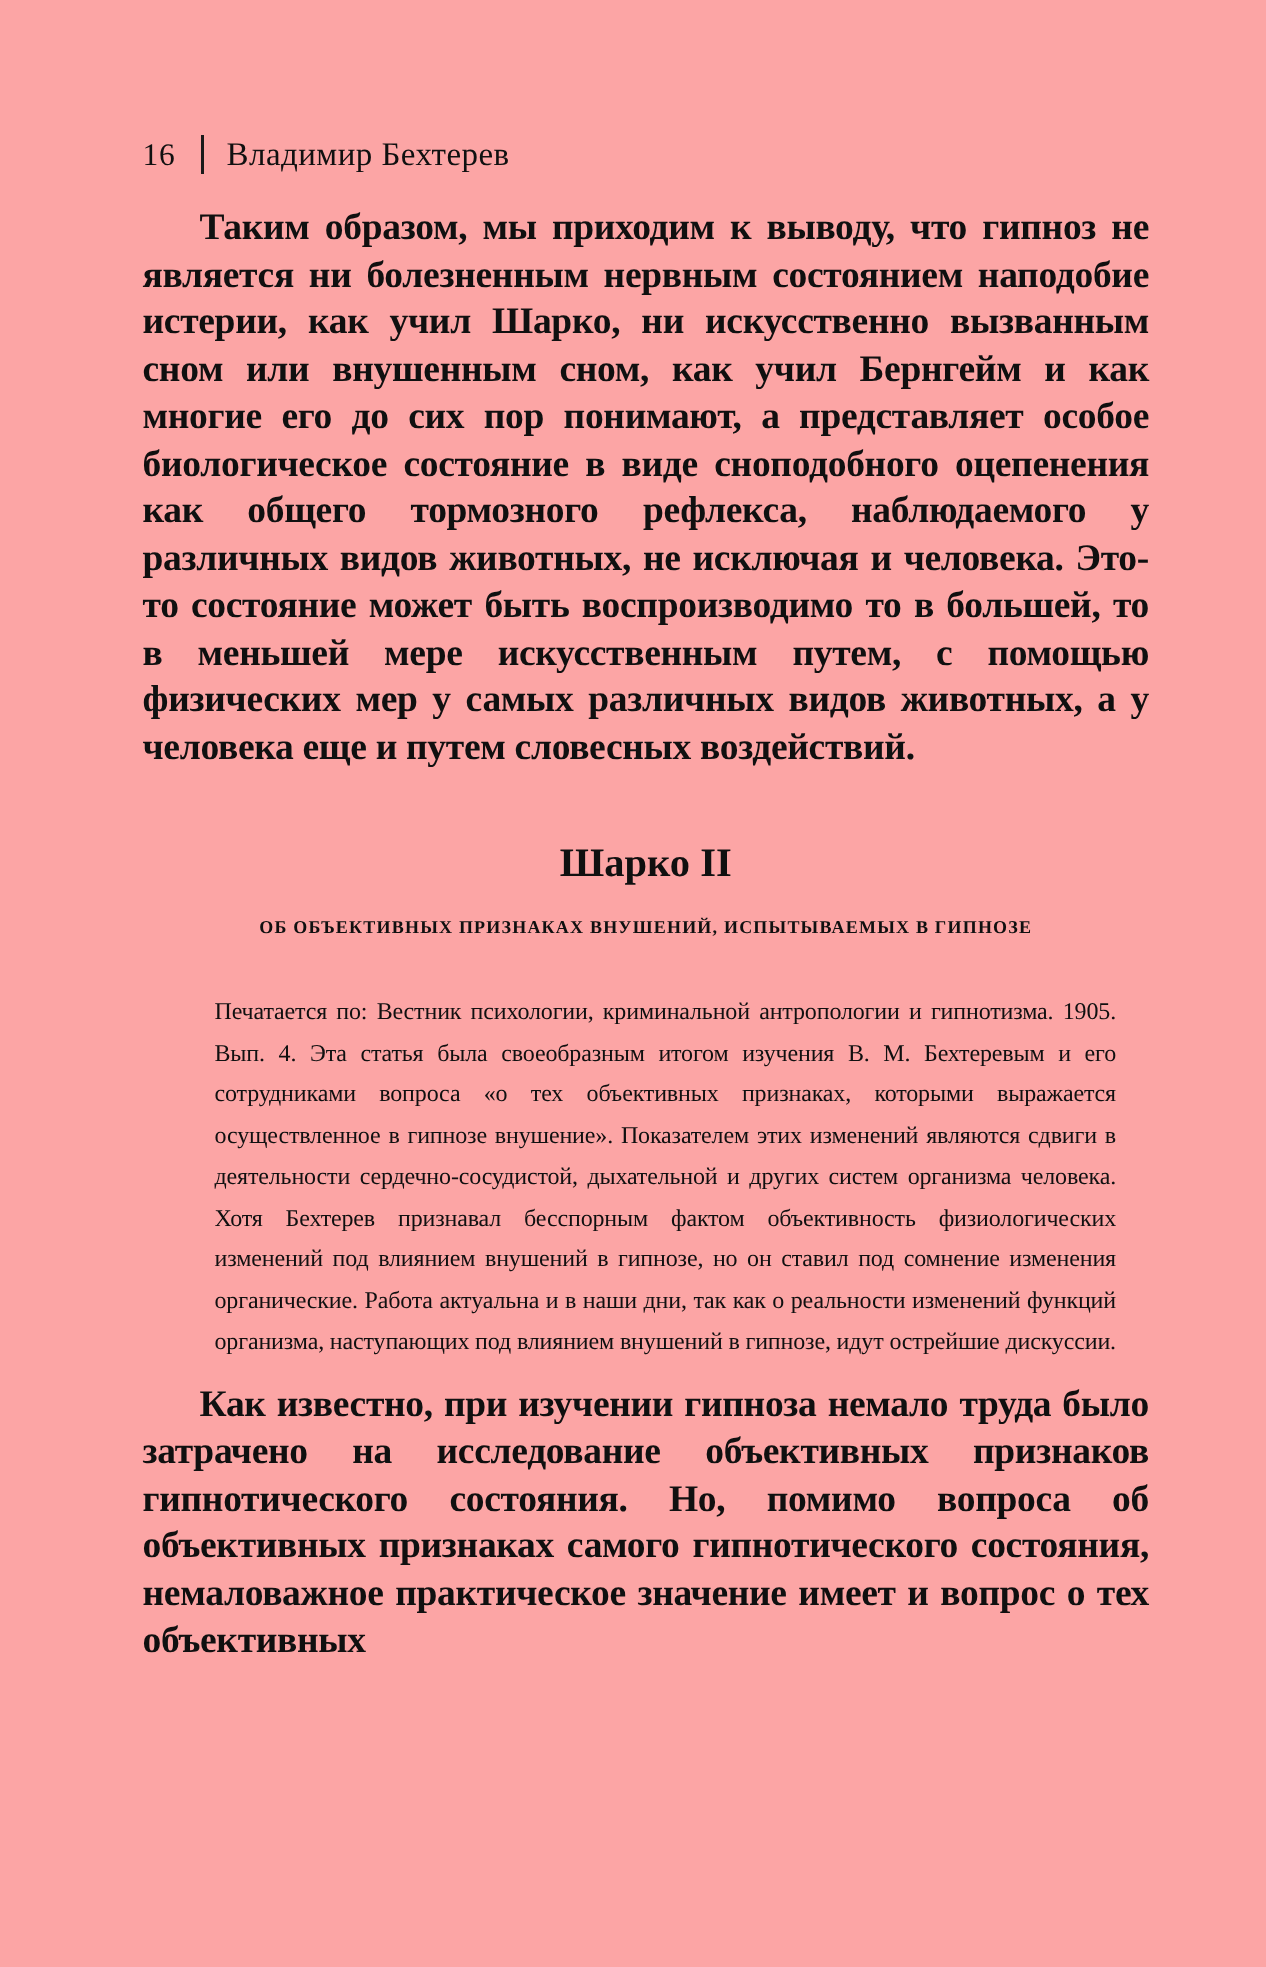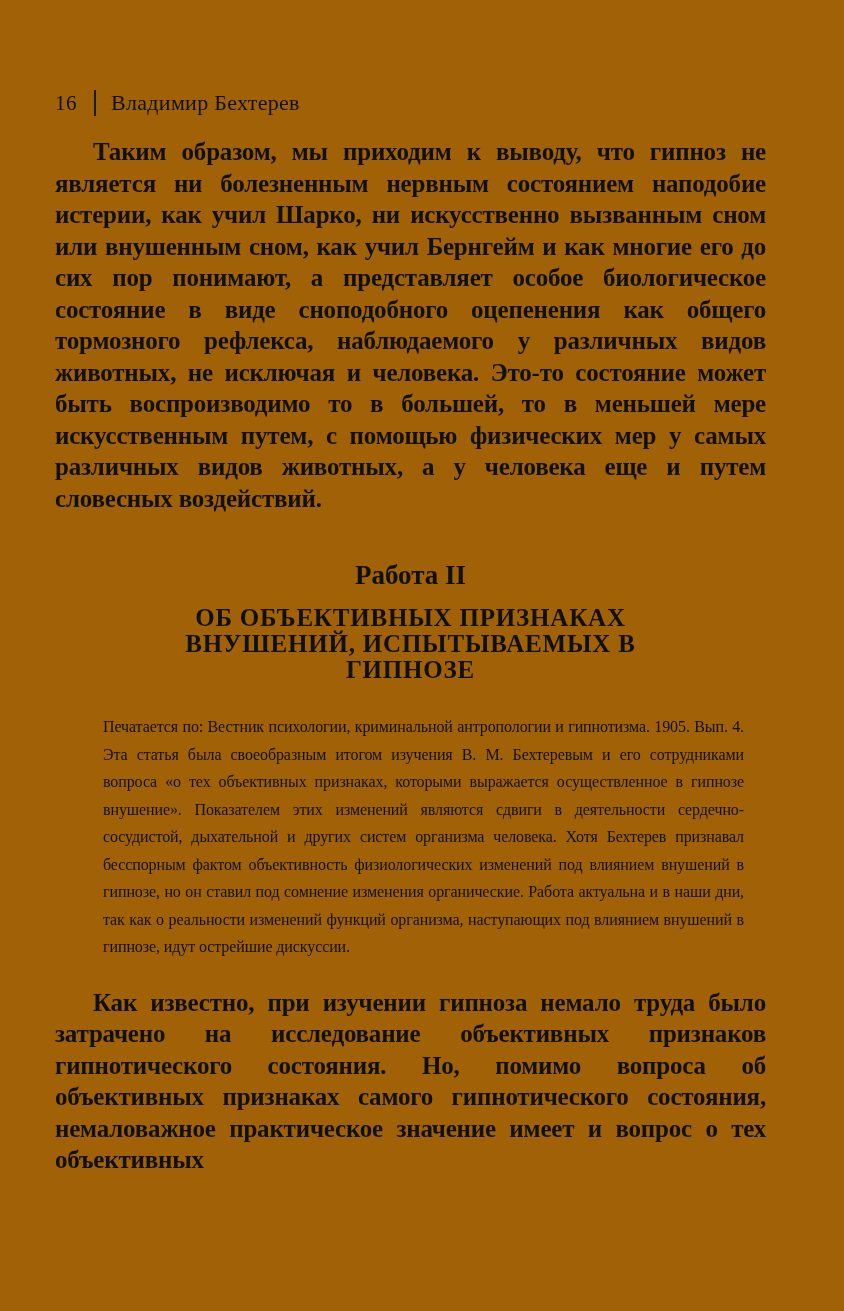--- a/index.html
+++ b/index.html
@@ -5,25 +5,25 @@
   html, body {
     margin: 0;
     padding: 0;
     background: #ffffff;
   }
   .page {
     position: relative;
     width: 844px;
     height: 1311px;
     margin: 0 auto;
-    background: #a16207;
+    background: #fca5a5;
     color: #101010;
     font-family: "Liberation Serif", "DejaVu Serif", serif;
     box-sizing: border-box;
-    padding: 88px 78px 0 55px;
+    padding: 88px 78px 0 95px;
     overflow: hidden;
   }
   .page-header {
     display: flex;
     align-items: center;
     height: 30px;
     margin-bottom: 18px;
   }
   .page-number {
     font-size: 21px;
@@ -56,52 +56,52 @@
   .chapter-title {
     margin: 46px 0 0 0;
     text-align: center;
     font-size: 27px;
     font-weight: 700;
   }
   .chapter-subtitle {
     margin: 14px auto 0 auto;
     max-width: 560px;
     text-align: center;
-    font-size: 25px;
+    font-size: 12px;
     font-weight: 700;
     line-height: 26px;
     letter-spacing: 0.8px;
   }
   .editorial-note {
     margin: 30px 22px 0 48px;
     font-size: 16px;
     font-weight: 400;
     line-height: 27.5px;
     text-align: justify;
     text-indent: 0;
     letter-spacing: -0.1px;
   }
   .para-2 {
-    margin-top: 26px;
+    margin-top: 12px;
   }
 </style>
 </head>
 <body>
 
 <div class="page">
 
   <header class="page-header">
     <span class="page-number">16</span>
     <span class="header-divider"></span>
     <span class="running-head">Владимир Бехтерев</span>
   </header>
 
   <p class="body-text para-1">Таким образом, мы приходим к выводу, что гипноз не является ни болезненным нервным состоянием наподобие истерии, как учил Шарко, ни искусственно вызванным сном или внушенным сном, как учил Бернгейм и как многие его до сих пор понимают, а представляет особое биологическое состояние в виде сноподобного оцепенения как общего тормозного рефлекса, наблюдаемого у различных видов животных, не исключая и человека. Это-то состояние может быть воспроизводимо то в большей, то в меньшей мере искусственным путем, с помощью физических мер у самых различных видов животных, а у человека еще и путем словесных воздействий.</p>
 
-  <h2 class="chapter-title">Работа II</h2>
+  <h2 class="chapter-title">Шарко II</h2>
 
   <h3 class="chapter-subtitle">ОБ ОБЪЕКТИВНЫХ ПРИЗНАКАХ ВНУШЕНИЙ, ИСПЫТЫВАЕМЫХ В ГИПНОЗЕ</h3>
 
   <p class="editorial-note">Печатается по: Вестник психологии, криминальной антропологии и гипнотизма. 1905. Вып. 4. Эта статья была своеобразным итогом изучения В. М. Бехтеревым и его сотрудниками вопроса «о тех объективных признаках, которыми выражается осуществленное в гипнозе внушение». Показателем этих изменений являются сдвиги в деятельности сердечно-сосудистой, дыхательной и других систем организма человека. Хотя Бехтерев признавал бесспорным фактом объективность физиологических изменений под влиянием внушений в гипнозе, но он ставил под сомнение изменения органические. Работа актуальна и в наши дни, так как о реальности изменений функций организма, наступающих под влиянием внушений в гипнозе, идут острейшие дискуссии.</p>
 
   <p class="body-text para-2">Как известно, при изучении гипноза немало труда было затрачено на исследование объективных признаков гипнотического состояния. Но, помимо вопроса об объективных признаках самого гипнотического состояния, немаловажное практическое значение имеет и вопрос о тех объективных</p>
 
 </div>
 
 </body></html>

